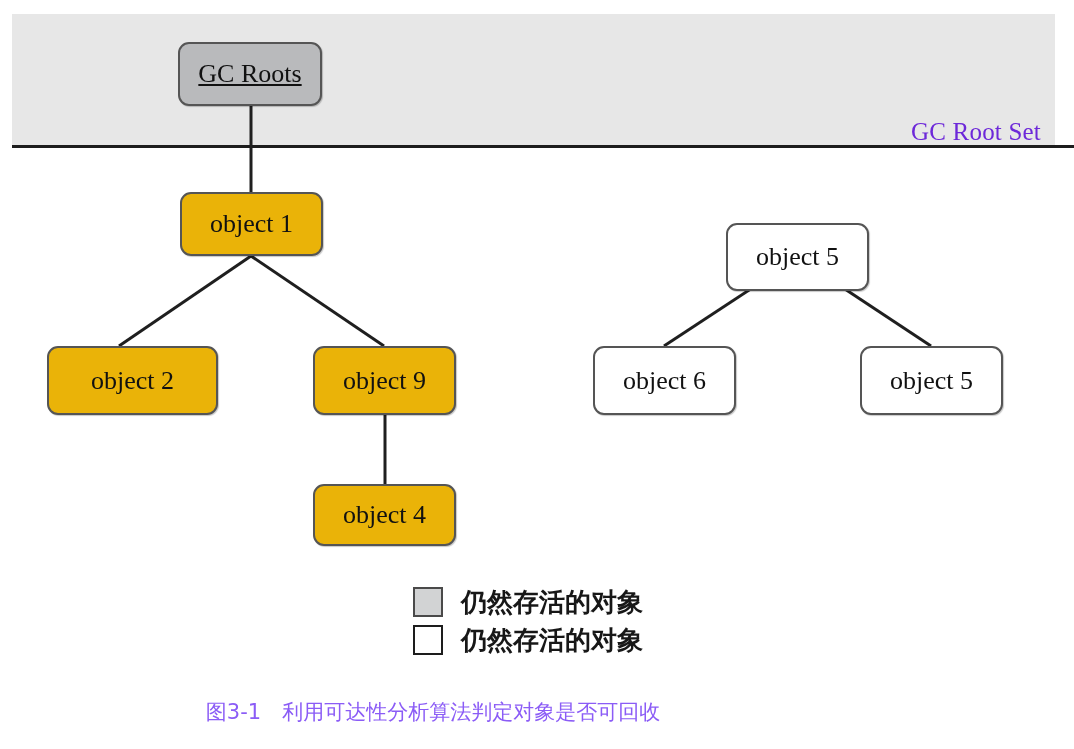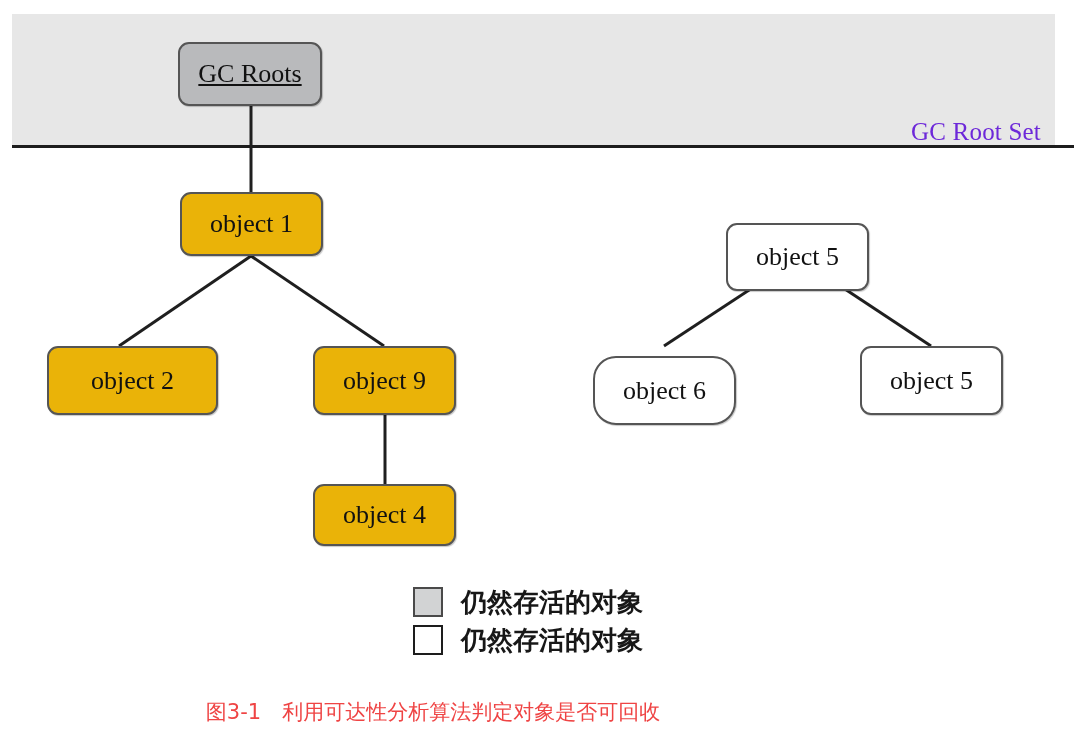--- a/index.html
+++ b/index.html
@@ -88,21 +88,21 @@
     background: #ffffff;
   }
 
   
   .n-gcroots { left: 178px; top: 42px;  width: 144px; height: 64px; text-decoration: underline; }
   .n-obj1    { left: 180px; top: 192px; width: 143px; height: 64px; }
   .n-obj2    { left: 47px;  top: 346px; width: 171px; height: 69px; }
   .n-obj3    { left: 313px; top: 346px; width: 143px; height: 69px; }
   .n-obj4    { left: 313px; top: 484px; width: 143px; height: 62px; }
   .n-obj5    { left: 726px; top: 199px; width: 143px; height: 68px; margin-top: 24px; }
-  .n-obj6    { left: 593px; top: 356px; width: 143px; height: 69px; border-radius: 23px; }
+  .n-obj6    { left: 593px; top: 346px; width: 143px; height: 69px; }
   .n-obj7    { left: 860px; top: 346px; width: 143px; height: 69px; }
 
   
   .legend {
     position: absolute;
     left: 391px;
     top: 583px;
     width: 330px;
   }
   .legend-row {
@@ -133,21 +133,21 @@
   
   .caption {
     position: absolute;
     left: 0;
     top: 700px;
     width: 866px;
     text-align: center;
     font-family: "DejaVu Sans", "Liberation Sans", sans-serif;
     font-size: 21px;
     line-height: 1.2;
-    color: #ef4444;
+    color: #8b5cf6;
     white-space: pre;
   }
 </style>
 </head>
 <body>
 
 <div id="figure">
 
   <div class="root-band">
     <div class="root-band-label">GC Root Set</div>

